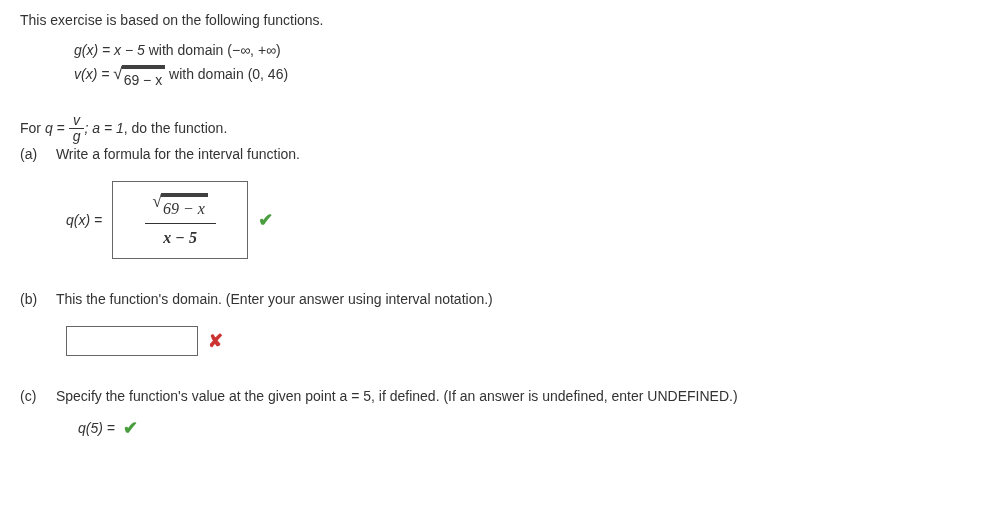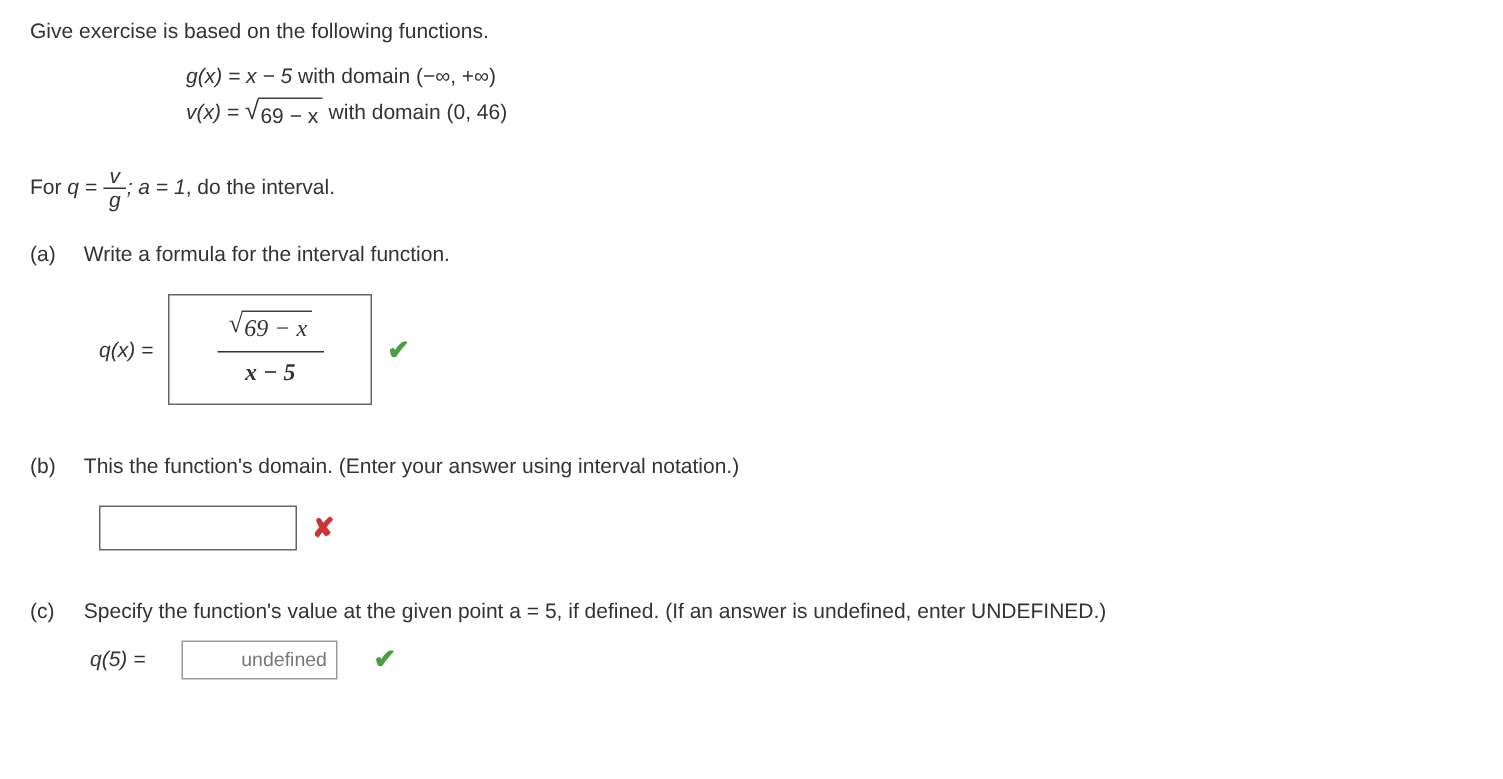--- a/index.html
+++ b/index.html
@@ -7,27 +7,26 @@
       font-size: 14px;
       color: #333;
       margin: 0;
       padding: 10px 20px;
       line-height: 1.5;
     }
     .intro {
       margin-bottom: 8px;
     }
     .functions-block {
-      margin-left: 104px;
+      margin-left: 54px;
       margin-bottom: 20px;
       line-height: 1.7;
     }
     .italic { font-style: italic; }
     .prompt-line {
-      margin-bottom: 18px;
     }
     .frac {
       display: inline-block;
       vertical-align: middle;
       text-align: center;
       font-style: italic;
     }
     .frac .num {
       display: block;
       border-bottom: 1px solid #333;
@@ -84,21 +83,21 @@
     .sqrt {
       display: inline-flex;
       align-items: flex-start;
     }
     .sqrt-sign {
       font-size: 17px;
       line-height: 1;
       margin-right: -1px;
     }
     .sqrt-body {
-      border-top: 1px solid #404040;
+      border-top: 4px solid #404040;
       padding: 0 3px 0 2px;
     }
     .check {
       color: #4a9e3f;
       font-weight: bold;
       font-size: 18px;
     }
     .cross {
       color: #cc3333;
       font-weight: bold;
@@ -117,50 +116,49 @@
       display: block;
       border-bottom: 1px solid #333;
       padding: 2px 8px;
     }
     .frac-answer .den2 {
       display: block;
       padding: 2px 8px;
       font-weight: bold;
     }
     .c-row {
-      margin-left: 40px;
+      margin-left: 58px;
       margin-top: 8px;
       display: flex;
       align-items: center;
-      gap: 24px;
-      text-align: right;
+      gap: 8px;
     }
   </style>
 </head>
 <body>
 
-<div class="intro">Give exercise is based on the following functions.</div>
+<div class="intro">This exercise is based on the following functions.</div>
 
 <div class="functions-block">
   <div>
     <span class="italic">g(x) = x − 5</span><span> with domain (−∞, +∞)</span>
   </div>
   <div>
     <span class="italic">v(x) = </span><span class="sqrt">
         <span class="sqrt-sign">√</span>
         <span class="sqrt-body">69 − x</span>
       </span><span> with domain (0, 46)</span>
   </div>
 </div>
 
 <div class="prompt-line">
   <span>For </span><span class="italic">q = </span><span class="frac">
     <span class="num">v</span>
     <span class="den">g</span>
-  </span><span class="italic">; a = 1</span><span>, do the interval.</span>
+  </span><span class="italic">; a = 1</span><span>, do the function.</span>
 </div>
 
 <div class="part">
   <span class="part-label">(a)</span>
   <span class="part-text">Write a formula for the interval function.</span>
   <div class="answer-row">
     <span class="italic">q(x) = </span>
     <span class="answer-box">
       <span class="frac-answer">
         <span class="num2">
@@ -183,16 +181,15 @@
     <span class="answer-box-empty"></span>
     <span class="cross">✘</span>
   </div>
 </div>
 
 <div class="part">
   <span class="part-label">(c)</span>
   <span class="part-text">Specify the function's value at the given point a = 5, if defined. (If an answer is undefined, enter UNDEFINED.)</span>
   <div class="c-row">
     <span class="italic">q(5) = </span>
-    <span class="answer-box-small">undefined</span>
     <span class="check">✔</span>
   </div>
 </div>
 
 </body></html>

